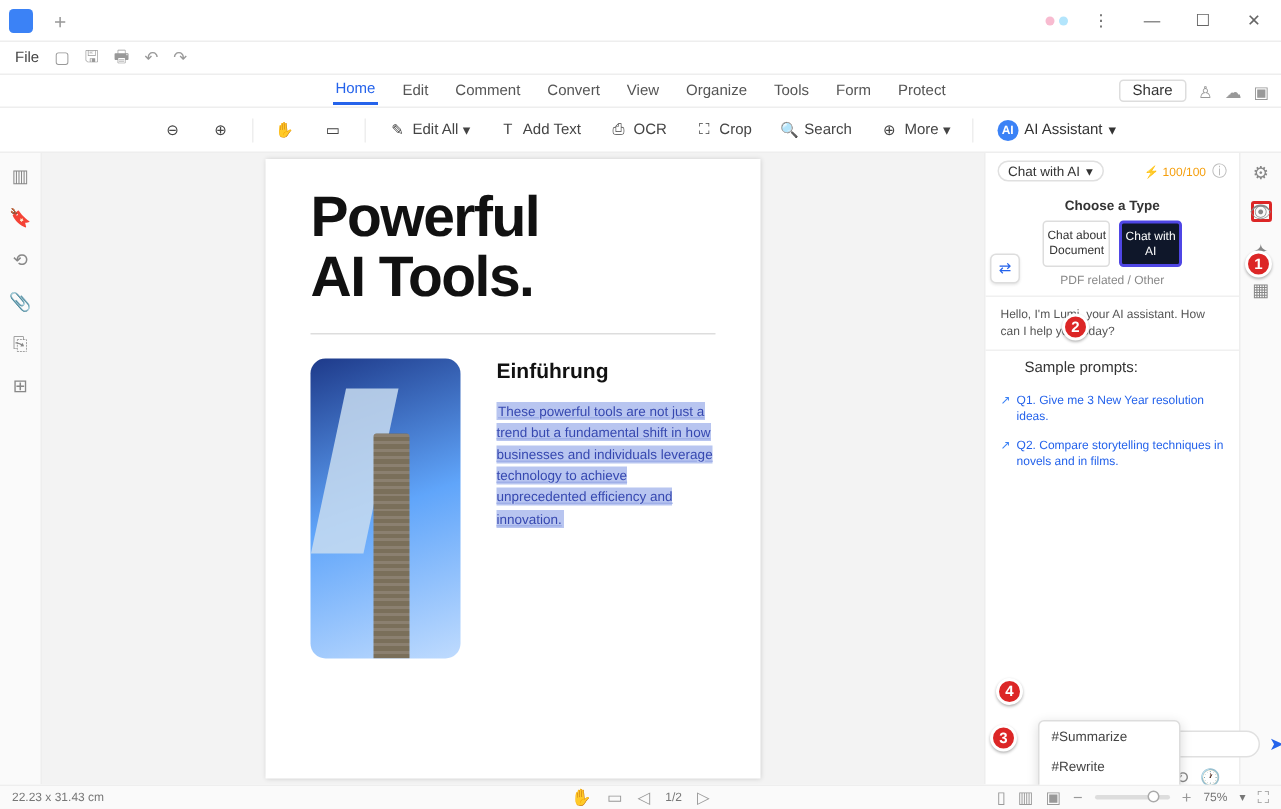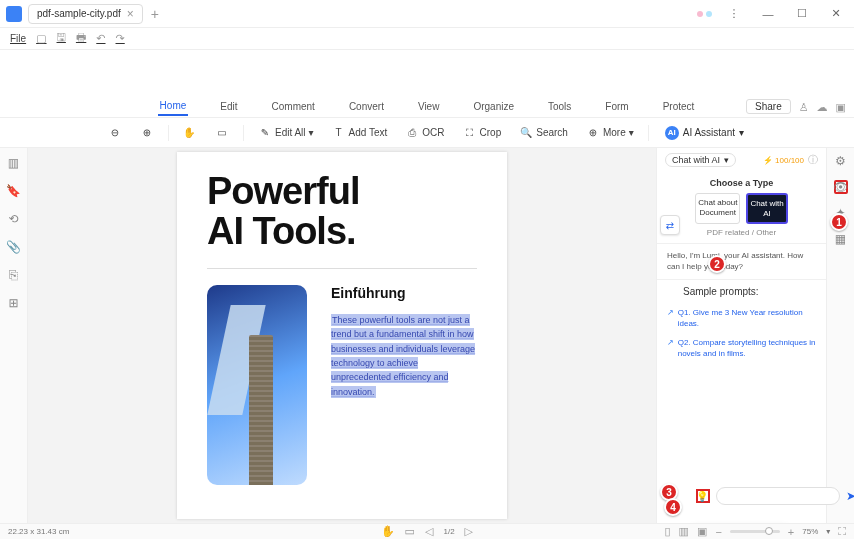--- a/index.html
+++ b/index.html
@@ -10,26 +10,26 @@
 .app-icon { width: 16px; height: 16px; background: #3b82f6; border-radius: 3px; margin-right: 6px; }
 .tab { display: flex; align-items: center; padding: 3px 8px; border: 1px solid #ddd; border-radius: 4px; font-size: 10px; gap: 6px; height: 20px; }
 .tab-close { color: #999; cursor: pointer; font-size: 12px; }
 .tab-plus { margin-left: 8px; color: #999; font-size: 14px; cursor: pointer; }
 .titlebar-right { margin-left: auto; display: flex; align-items: center; gap: 10px; }
 .win-dots { display: flex; gap: 3px; }
 .win-dot { width: 6px; height: 6px; border-radius: 50%; }
 .win-btn { width: 24px; height: 20px; display: flex; align-items: center; justify-content: center; color: #666; cursor: pointer; font-size: 11px; }
 
 
-.filerow { height: 22px; display: flex; align-items: center; padding: 0 10px; gap: 10px; border-bottom: 1px solid #eee; text-decoration: underline; }
+.filerow { height: 22px; display: flex; align-items: center; padding: 0 10px; gap: 10px; border-bottom: 1px solid #eee; }
 .file-btn { font-size: 10px; color: #444; cursor: pointer; }
 .mini-icon { color: #999; font-size: 11px; cursor: pointer; }
 
 
-.menubar { height: 22px; display: flex; align-items: center; justify-content: center; gap: 30px; border-bottom: 1px solid #eee; position: relative; margin-top: 46px; }
+.menubar { height: 22px; display: flex; align-items: center; justify-content: center; gap: 14px; border-bottom: 1px solid #eee; position: relative; }
 .menu-tab { font-size: 10px; color: #555; cursor: pointer; padding: 3px 2px; }
 .menu-tab.active { color: #2563eb; border-bottom: 2px solid #2563eb; }
 .menubar-right { position: absolute; right: 8px; display: flex; gap: 8px; align-items: flex-end; }
 .share-btn { border: 1px solid #ddd; border-radius: 3px; padding: 1px 8px; font-size: 10px; cursor: pointer; }
 
 
 .toolbar { height: 30px; display: flex; align-items: center; justify-content: center; gap: 10px; border-bottom: 1px solid #eee; padding: 0 10px; }
 .tb-btn { display: flex; align-items: center; gap: 3px; font-size: 10px; color: #444; cursor: pointer; padding: 2px 4px; }
 .tb-icon { width: 14px; height: 14px; display: flex; align-items: center; justify-content: center; }
 .tb-sep { width: 1px; height: 16px; background: #eee; }
@@ -98,24 +98,20 @@
 .sb-center { position: absolute; left: 50%; transform: translateX(-50%); display: flex; gap: 10px; align-items: center; }
 .sb-right { margin-left: auto; display: flex; gap: 8px; align-items: center; }
 .slider { width: 50px; height: 3px; background: #ddd; border-radius: 2px; position: relative; }
 .slider-thumb { position: absolute; top: -3px; left: 35px; width: 8px; height: 8px; background: #fff; border: 1px solid #aaa; border-radius: 50%; }
 </style>
 </head>
 <body>
 
 <div class="titlebar">
   <div class="app-icon"></div>
-  <div class="tab">
-    <span>pdf-sample-city.pdf</span>
-    <span class="tab-close">×</span>
-  </div>
   <span class="tab-plus">+</span>
   <div class="titlebar-right">
     <div class="win-dots">
       <div class="win-dot" style="background:#f8bbd0"></div>
       <div class="win-dot" style="background:#b3e5fc"></div>
     </div>
     <span class="win-btn">⋮</span>
     <span class="win-btn">—</span>
     <span class="win-btn">☐</span>
     <span class="win-btn">✕</span>

